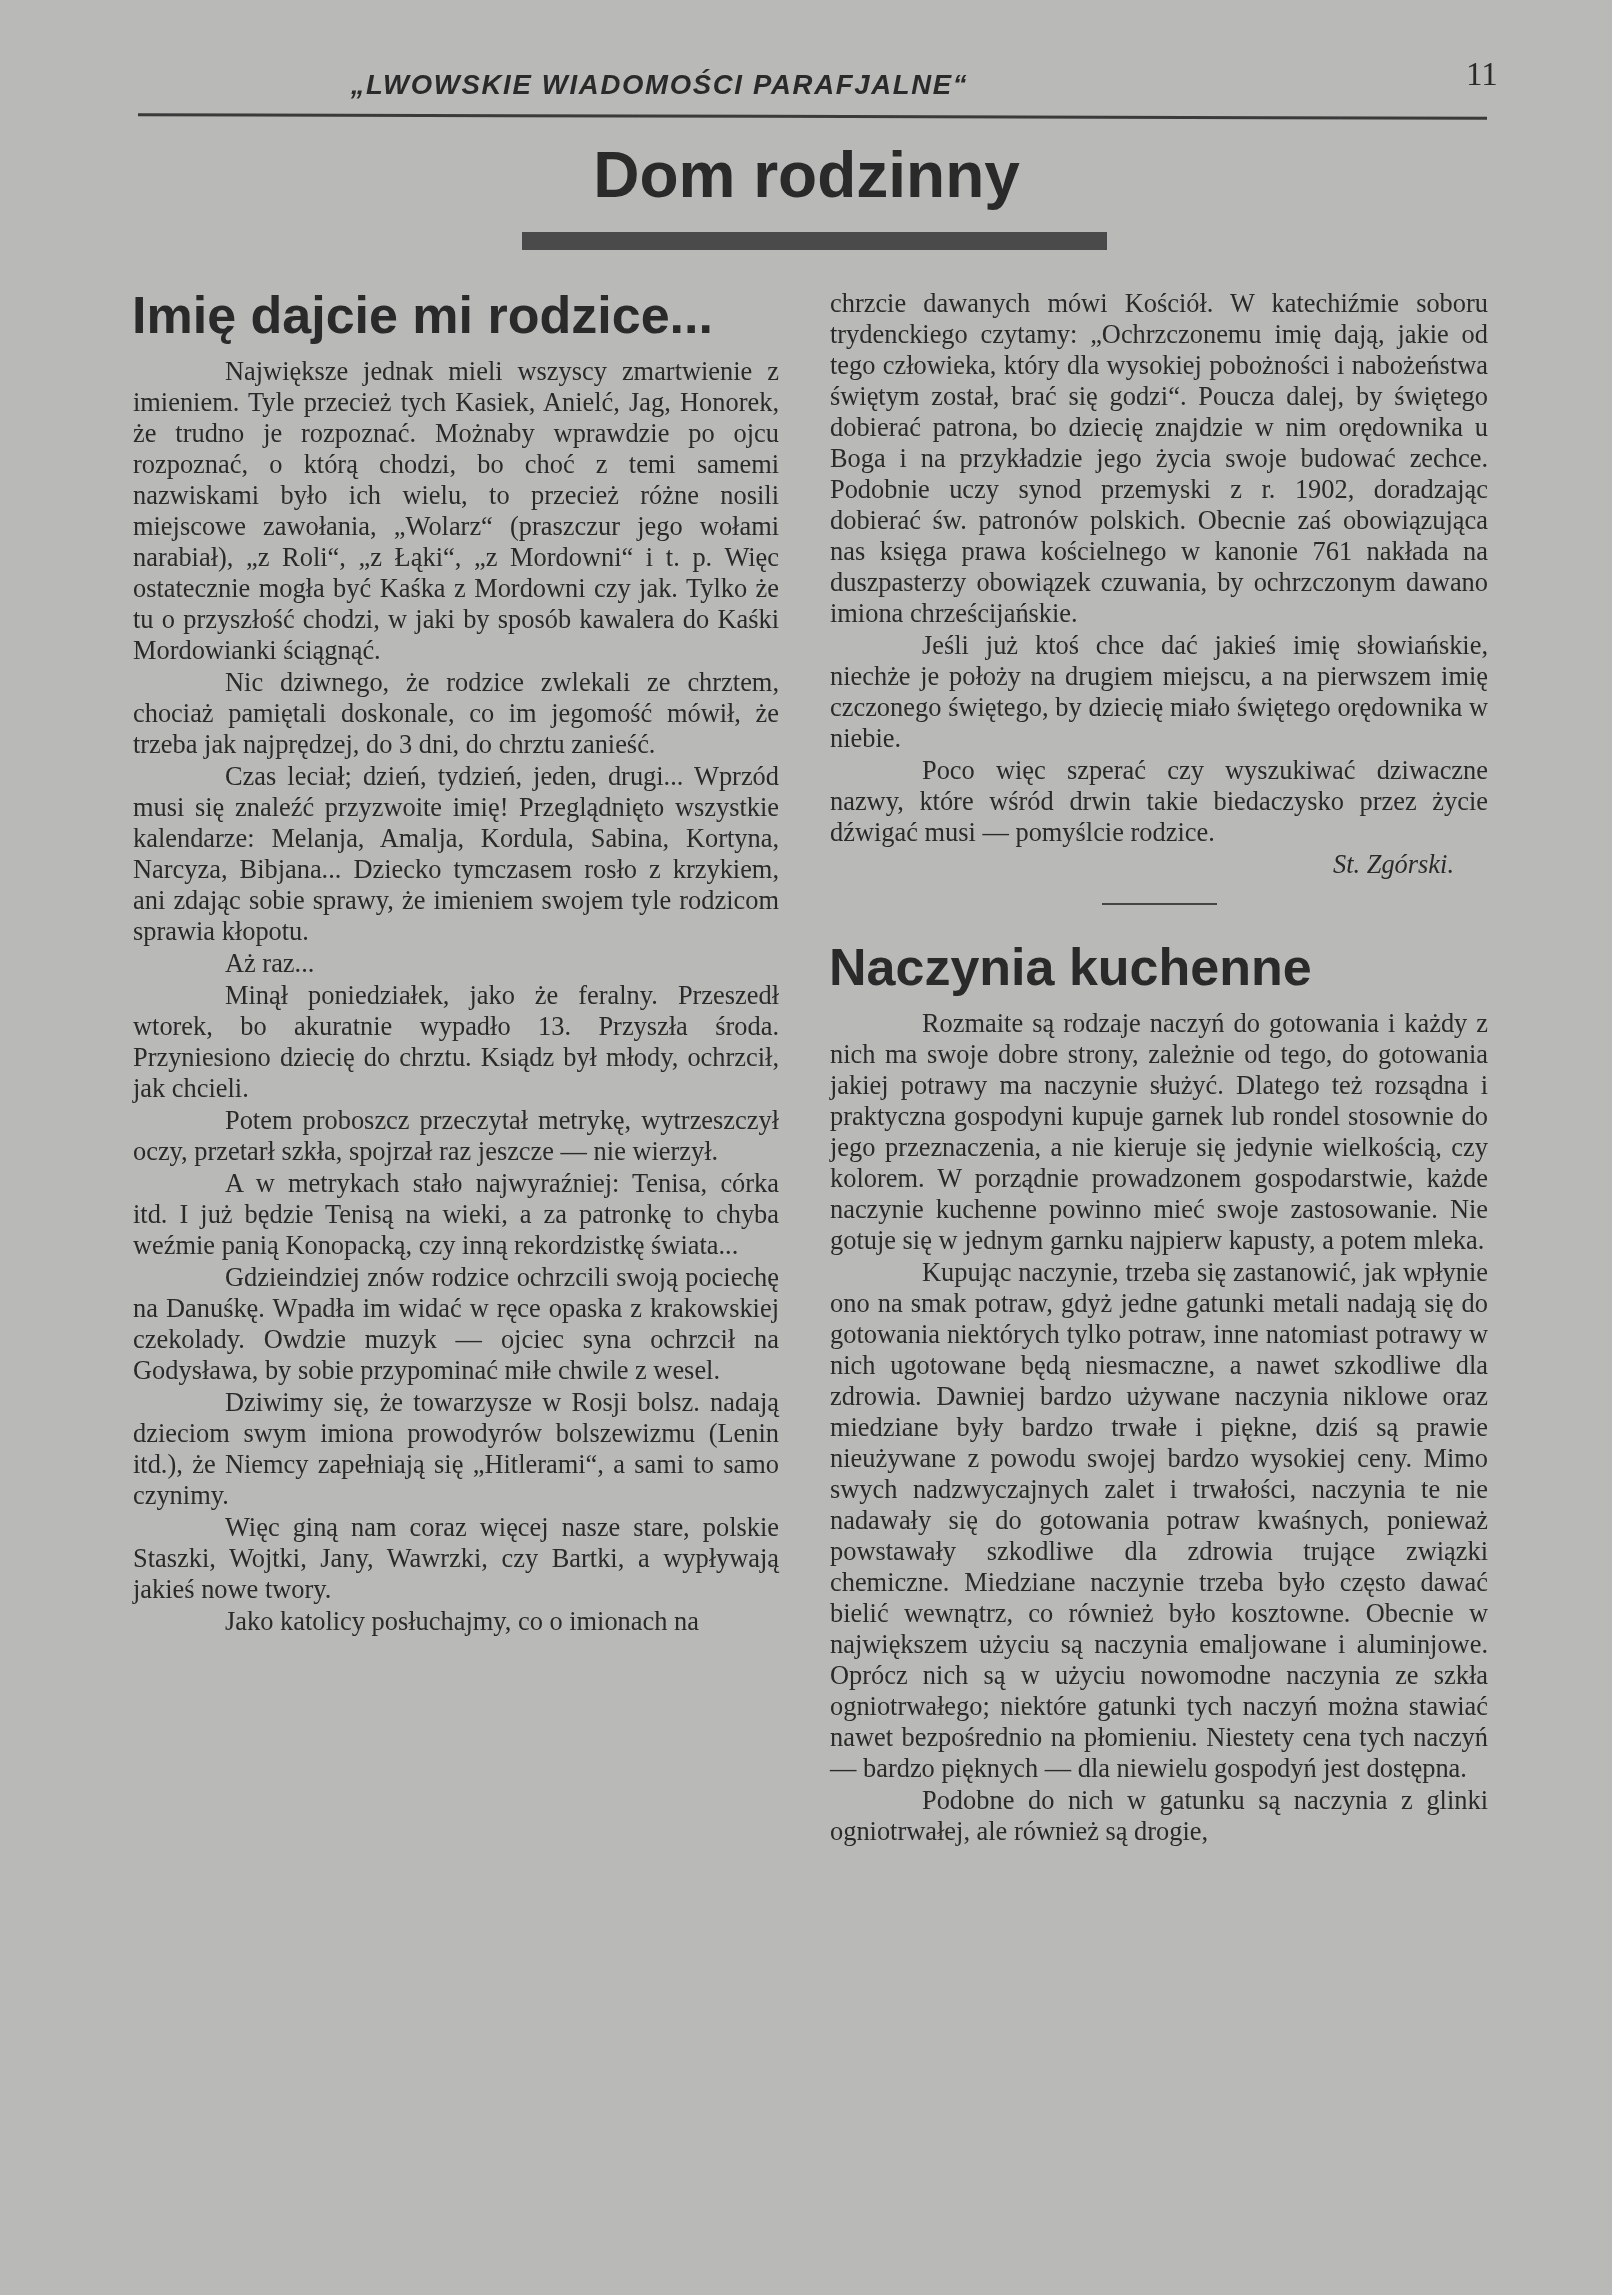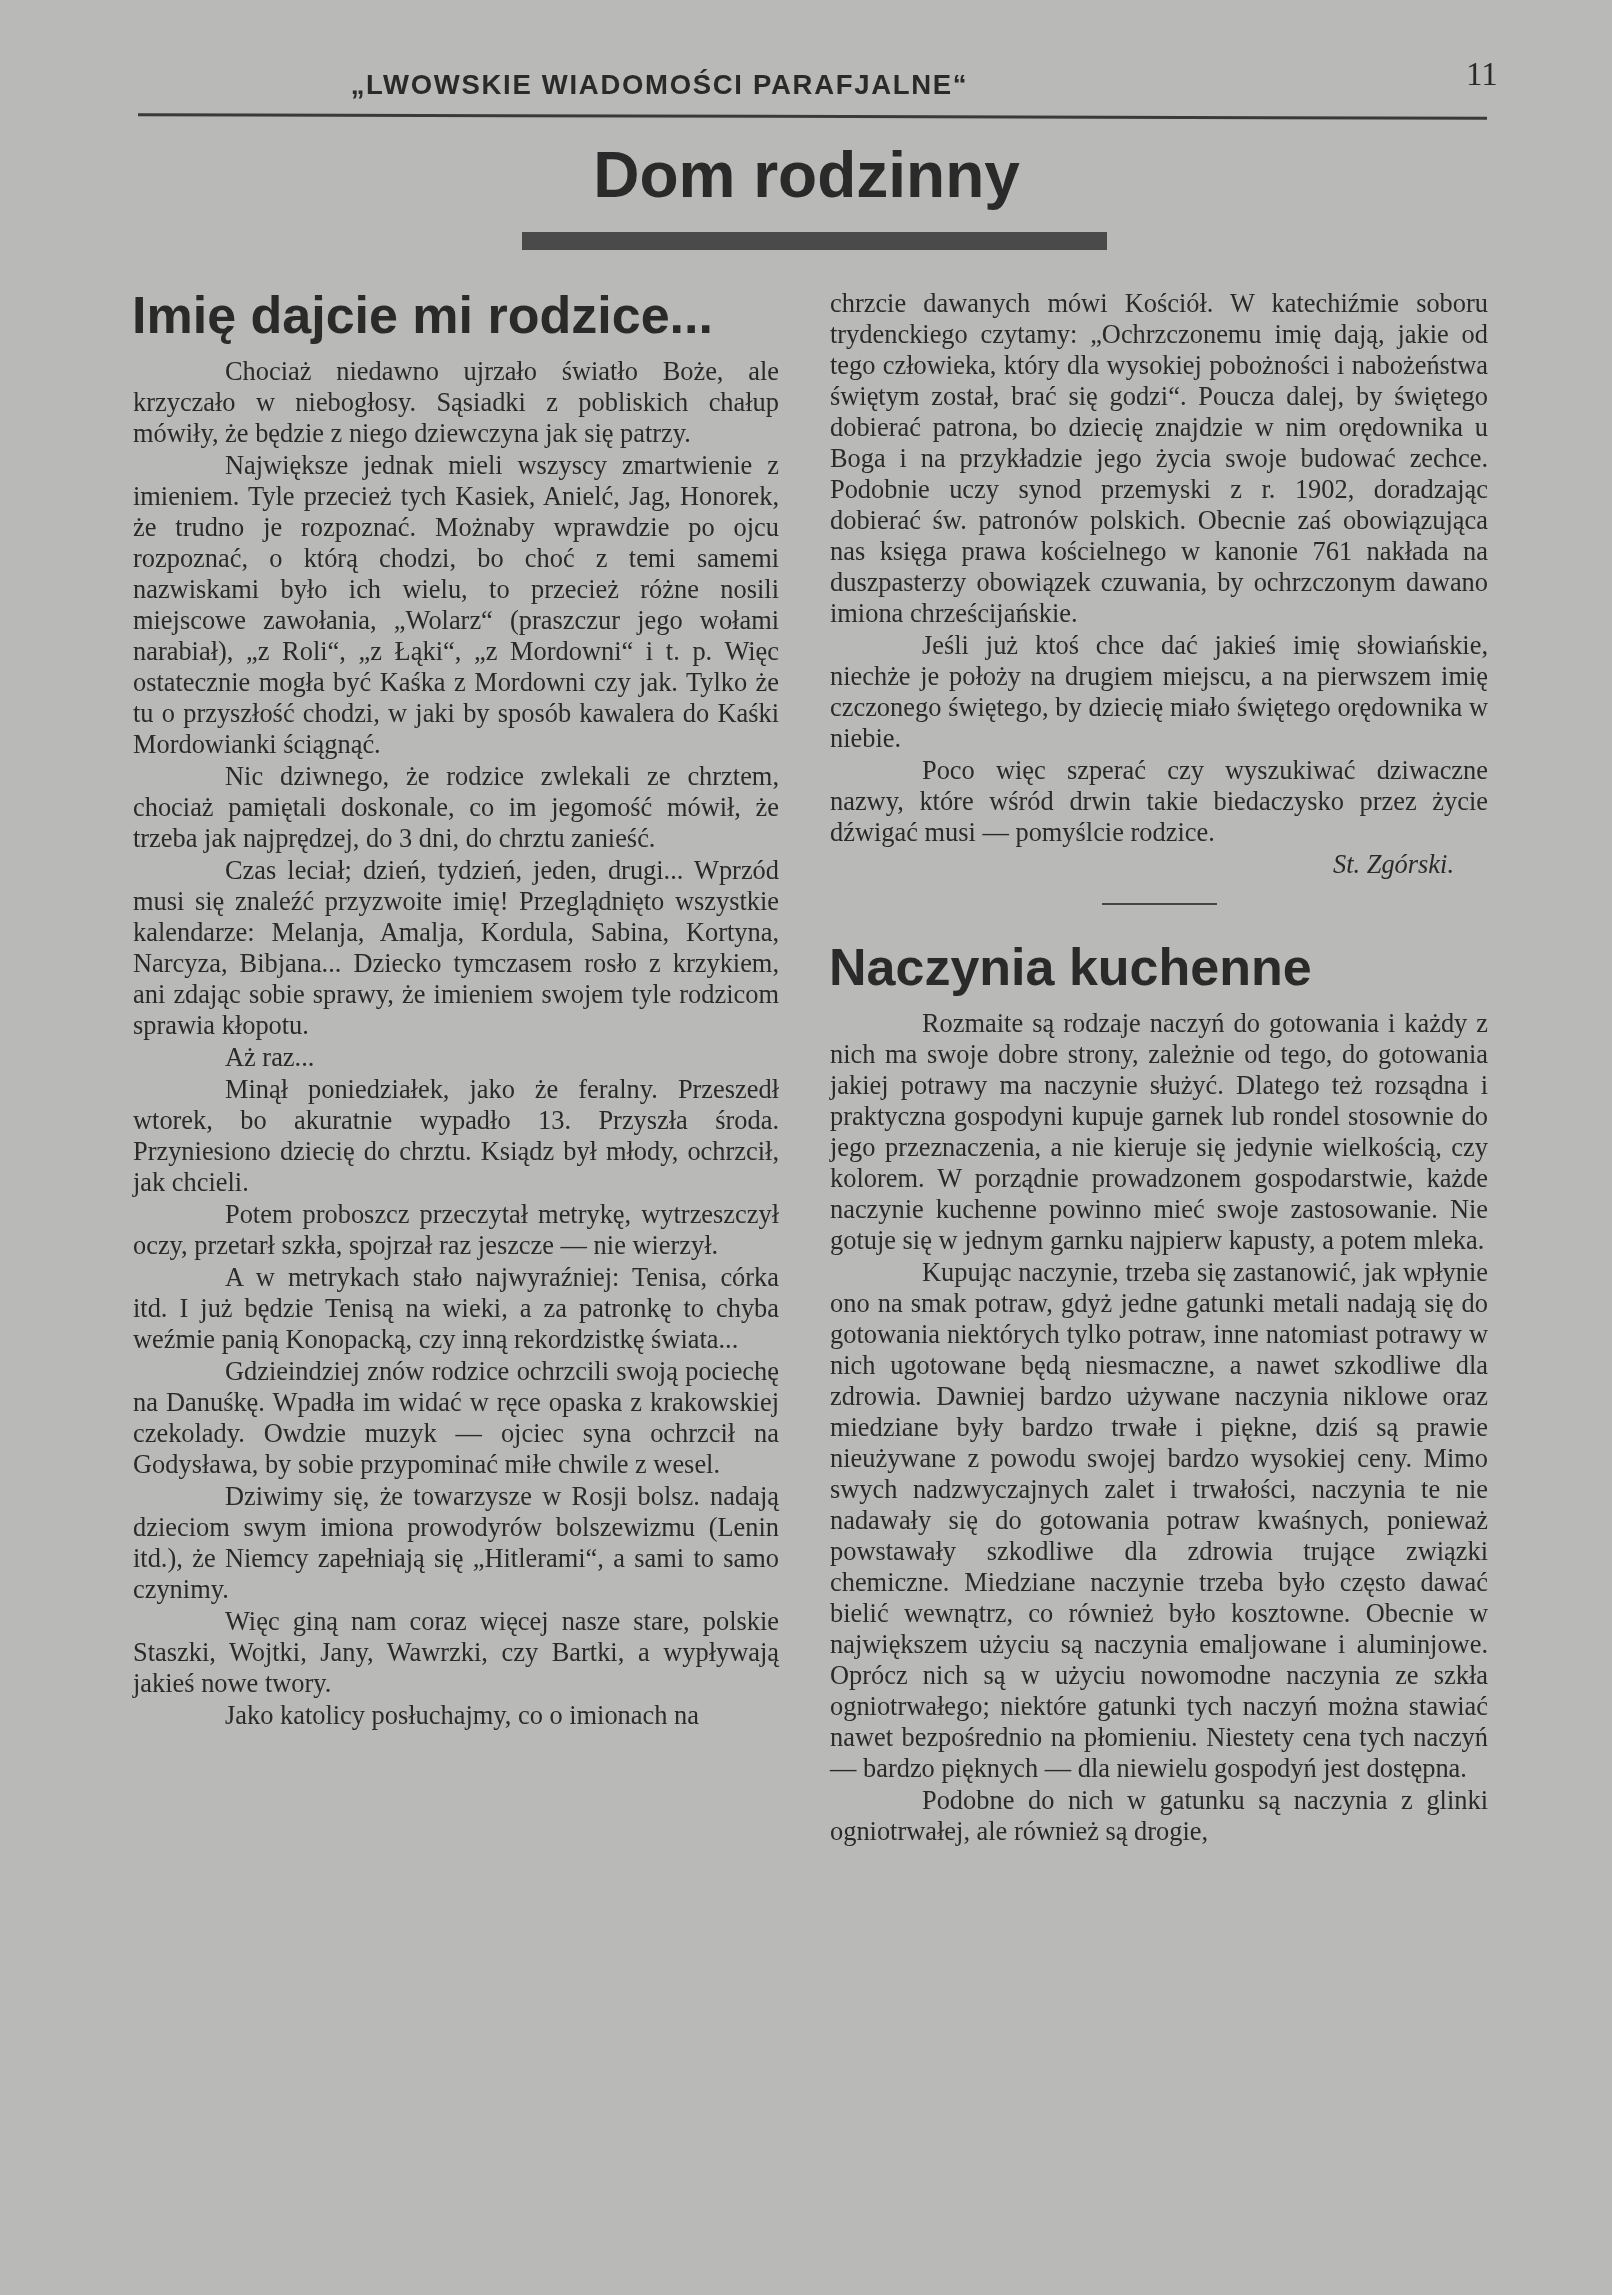--- a/index.html
+++ b/index.html
@@ -1,17 +1,17 @@
 <!DOCTYPE html>
 <html style="font-size:9.2px"><head>
 <meta charset="utf-8">
 <style>
   html,body{margin:0;padding:0;}
   body{width:1613px;height:2295px;background:#b9b9b7;font-family:"Liberation Serif","DejaVu Serif",serif;color:#2a2a2a;position:relative;overflow:hidden;}
-  .running-head{position:absolute;top:69px;left:0;width:1319px;text-align:center;font-size:27.5px;letter-spacing:1.7px;font-family:"Liberation Sans",sans-serif;font-weight:bold;}
+  .running-head{position:absolute;top:69px;left:0;width:1319px;text-align:center;font-size:27.5px;letter-spacing:1.7px;font-family:"Liberation Sans",sans-serif;font-weight:bold;font-style:italic;}
   .pageno{position:absolute;top:56px;left:1466px;font-size:33px;}
   .head-rule{position:absolute;top:115px;left:138px;width:1349px;height:2.9px;background:#3a3a3a;transform:rotate(0.15deg);}
   .title{position:absolute;top:138px;left:0;width:1613px;text-align:center;font-family:"Liberation Sans",sans-serif;font-weight:bold;font-size:64px;}
   .title-bar{position:absolute;top:232px;left:522px;width:585px;height:18.4px;background:#4a4a4a;}
   .col{position:absolute;top:287px;font-size:26.4px;line-height:31px;text-align:justify;}
   .col.left{left:132px;width:648px;}
   .col.right{left:829px;width:660px;}
   .col p{margin:1px;text-indent:92px;}
   .col p.noindent{text-indent:0;}
   h2{font-family:"Liberation Sans",sans-serif;font-weight:bold;font-size:52px;margin:0 0 11.5px 0;line-height:57px;}
@@ -22,21 +22,20 @@
 <body>
 
 <div class="running-head">„LWOWSKIE WIADOMOŚCI PARAFJALNE“</div>
 <div class="pageno">11</div>
 <div class="head-rule"></div>
 <div class="title">Dom rodzinny</div>
 <div class="title-bar"></div>
 
 <div class="col left">
   <h2>Imię dajcie mi rodzice...</h2>
-  <p>Chociaż niedawno ujrzało światło Boże, ale krzyczało w niebogłosy. Sąsiadki z pobliskich chałup mówiły, że będzie z niego dziewczyna jak się patrzy.</p>
   <p>Największe jednak mieli wszyscy zmartwienie z imieniem. Tyle przecież tych Kasiek, Anielć, Jag, Honorek, że trudno je rozpoznać. Możnaby wprawdzie po ojcu rozpoznać, o którą chodzi, bo choć z temi samemi nazwiskami było ich wielu, to przecież różne nosili miejscowe zawołania, „Wolarz“ (praszczur jego wołami narabiał), „z Roli“, „z Łąki“, „z Mordowni“ i t. p. Więc ostatecznie mogła być Kaśka z Mordowni czy jak. Tylko że tu o przyszłość chodzi, w jaki by sposób kawalera do Kaśki Mordowianki ściągnąć.</p>
   <p>Nic dziwnego, że rodzice zwlekali ze chrztem, chociaż pamiętali doskonale, co im jegomość mówił, że trzeba jak najprędzej, do 3 dni, do chrztu zanieść.</p>
   <p>Czas leciał; dzień, tydzień, jeden, drugi... Wprzód musi się znaleźć przyzwoite imię! Przeglądnięto wszystkie kalendarze: Melanja, Amalja, Kordula, Sabina, Kortyna, Narcyza, Bibjana... Dziecko tymczasem rosło z krzykiem, ani zdając sobie sprawy, że imieniem swojem tyle rodzicom sprawia kłopotu.</p>
   <p>Aż raz...</p>
   <p>Minął poniedziałek, jako że feralny. Przeszedł wtorek, bo akuratnie wypadło 13. Przyszła środa. Przyniesiono dziecię do chrztu. Ksiądz był młody, ochrzcił, jak chcieli.</p>
   <p>Potem proboszcz przeczytał metrykę, wytrzeszczył oczy, przetarł szkła, spojrzał raz jeszcze — nie wierzył.</p>
   <p>A w metrykach stało najwyraźniej: Tenisa, córka itd. I już będzie Tenisą na wieki, a za patronkę to chyba weźmie panią Konopacką, czy inną rekordzistkę świata...</p>
   <p>Gdzieindziej znów rodzice ochrzcili swoją pociechę na Danuśkę. Wpadła im widać w ręce opaska z krakowskiej czekolady. Owdzie muzyk — ojciec syna ochrzcił na Godysława, by sobie przypominać miłe chwile z wesel.</p>
   <p>Dziwimy się, że towarzysze w Rosji bolsz. nadają dzieciom swym imiona prowodyrów bolszewizmu (Lenin itd.), że Niemcy zapełniają się „Hitlerami“, a sami to samo czynimy.</p>
   <p>Więc giną nam coraz więcej nasze stare, polskie Staszki, Wojtki, Jany, Wawrzki, czy Bartki, a wypływają jakieś nowe twory.</p>

